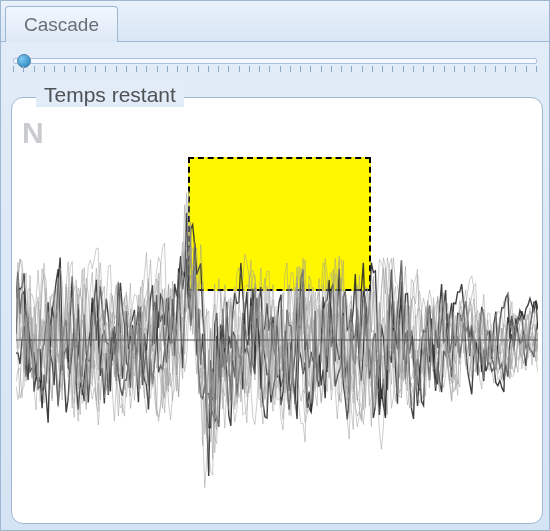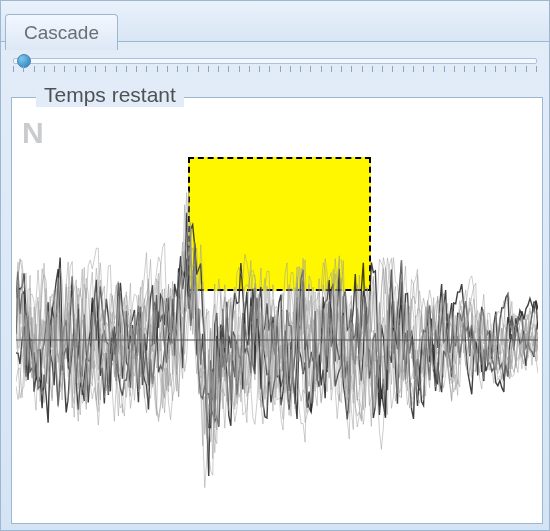--- a/index.html
+++ b/index.html
@@ -34,21 +34,21 @@
     padding: 7px 18px 6px;
     font-size: 19px;
     color: #6b6f73;
     border: 1px solid #9db7d1;
     border-bottom: none;
     margin-right: 3px;
     background: linear-gradient(#f2f7ff, #dde8f6);
     border-top-left-radius: 4px;
     border-top-right-radius: 4px;
     position: relative;
-    top: 9px;
+    top: 1px;
     cursor: pointer;
   }
   .tab.active {
     background: #ffffff;
     color: #555;
     border-bottom: 1px solid #ffffff;
     top: 1px;
     z-index: 2;
   }
 
@@ -100,21 +100,21 @@
   }
 
   
   .groupbox {
     position: absolute;
     left: 10px;
     right: 6px;
     top: 96px;
     bottom: 6px;
     border: 1px solid #9db7d1;
-    border-radius: 0;
+    border-radius: 12px;
     background: #ffffff;
     padding: 4px;
   }
   .groupbox-legend {
     position: absolute;
     top: -15px;
     left: 24px;
     padding: 0 8px;
     font-size: 21px;
     color: #4f5255;

